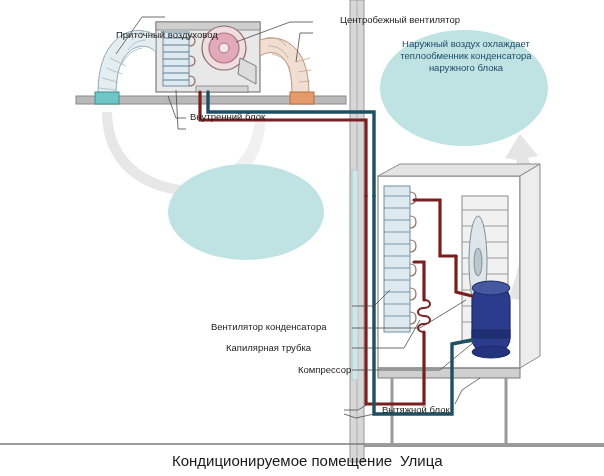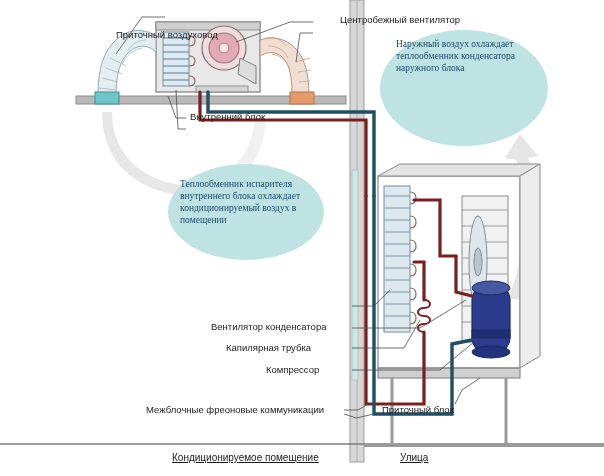--- a/index.html
+++ b/index.html
@@ -25,32 +25,31 @@
   .lbl {
     position: absolute;
     font-family: "Liberation Sans", sans-serif;
     font-size: 9.5px;
     color: #1a1a1a;
     line-height: 12px;
     white-space: nowrap;
   }
   .bubble-text {
     position: absolute;
-    font-family: Liberation Serif, serif;
+    font-family: Liberation Sans, sans-serif;
     font-size: 9.5px;
     line-height: 12px;
     color: #1b4a6b;
-    text-align: left;
+    text-align: center;
   }
   .bottom-lbl {
     position: absolute;
     font-family: "Liberation Sans", sans-serif;
-    font-size: 10px;
+    font-size: 15px;
     color: #1a1a1a;
-    text-decoration: underline;
   }
 </style>
 </head>
 <body>
 
 <div id="stage">
 
   <svg class="layer" viewBox="0 0 604 476">
 
     <g opacity="0.85">
@@ -236,27 +235,25 @@
 
 
   <div class="lbl" style="left:190px; top:111px;">Внутренний блок</div>
 
 
 
   <div class="lbl" style="left:211px; top:321px;">Вентилятор конденсатора</div>
 
   <div class="lbl" style="left:226px; top:342px;">Капилярная трубка</div>
 
-  <div class="lbl" style="left:266px; top:364px;">Компрессор</div>
-
-  <div class="lbl" style="left:146px; top:404px;">Межблочные фреоновые коммуникации</div>
-
-  <div class="lbl" style="left:382px; top:404px;">Приточный блок</div>
-
-  <div class="bubble-text" style="left:180px; top:178px; width:130px;">Теплообменник испарителя внутреннего блока охлаждает кондиционируемый воздух в помещении</div>
+  <div class="lbl" style="left:298px; top:364px;">Компрессор</div>
+
+
+  <div class="lbl" style="left:382px; top:404px;">Вытяжной блок</div>
+
 
   <div class="bubble-text" style="left:396px; top:38px; width:140px;">Наружный воздух охлаждает теплообменник конденсатора наружного блока</div>
 
   <div class="bottom-lbl" style="left:172px; top:452px;">Кондиционируемое помещение</div>
 
   <div class="bottom-lbl" style="left:364px; top:452px;margin-left:36px;">Улица</div>
 
 </div>
 
 </body></html>

